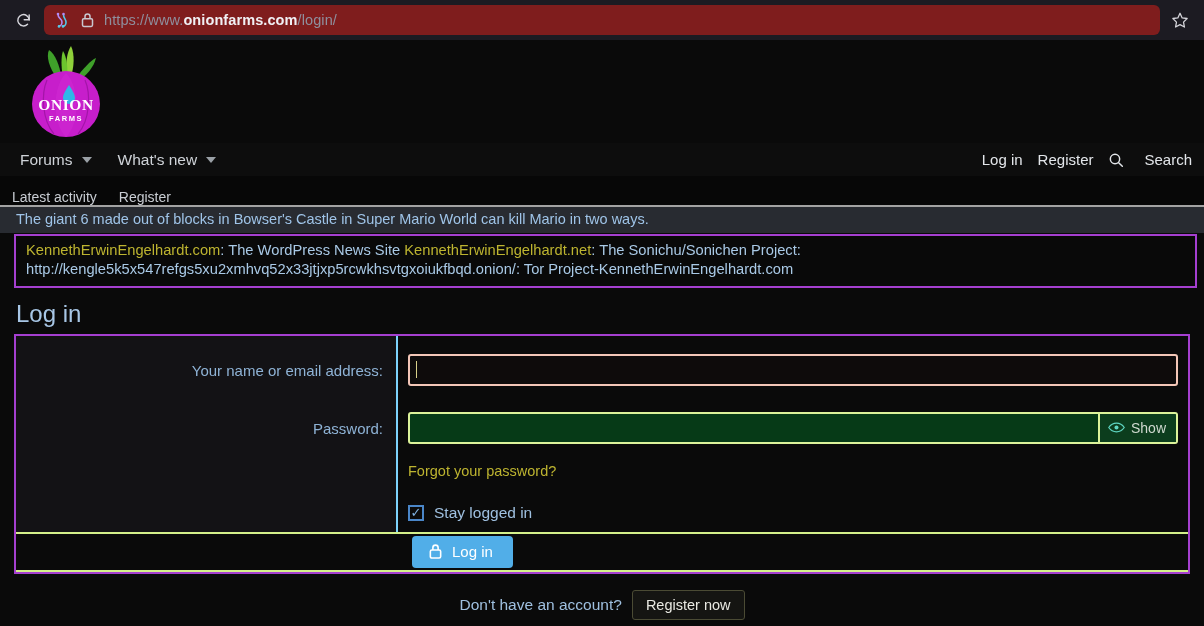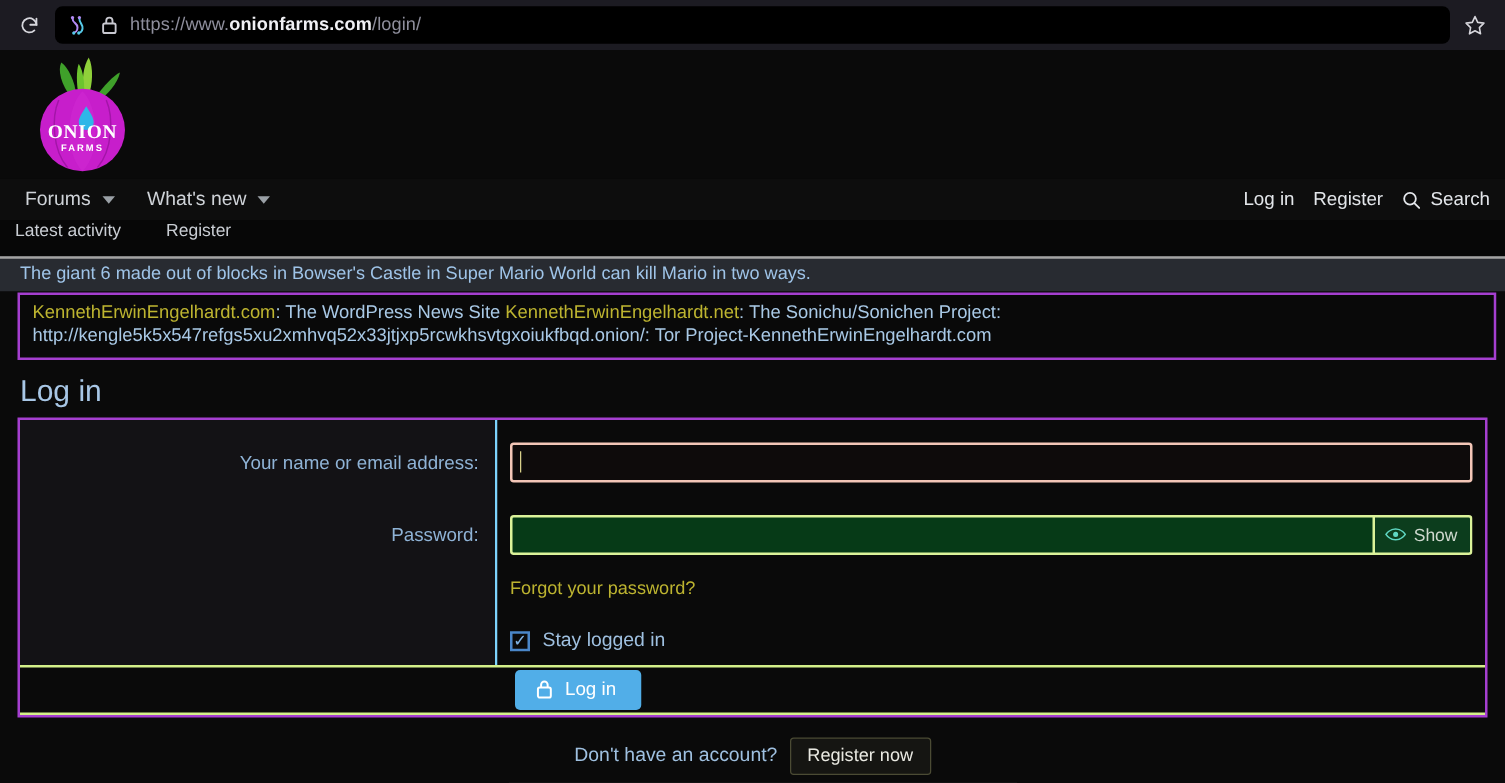--- a/index.html
+++ b/index.html
@@ -19,21 +19,21 @@
     position: relative;
   }
   .reload-btn {
     width: 30px; height: 30px;
     display: flex; align-items: center; justify-content: center;
     color: #d6d6dc; flex: 0 0 auto;
     border-radius: 4px;
   }
   .urlbar {
     flex: 1 1 auto; height: 30px;
-    background: #000000;
+    background: #7f1d1d;
     border-radius: 6px;
     display: flex; align-items: center;
     margin-left: 6px; margin-right: 4px;
     padding: 0 10px;
     gap: 9px;
   }
   .tor-icon { width: 17px; height: 18px; flex: 0 0 auto; }
   .lock-icon { width: 15px; height: 16px; flex: 0 0 auto; color: #c8c8d0; }
   .url-text {
     font-size: 14.5px; color: #8f8f9d;
@@ -69,27 +69,27 @@
     width: 0; height: 0;
     border-left: 5px solid transparent;
     border-right: 5px solid transparent;
     border-top: 6px solid #9aa0a6;
   }
   .nav-right {
     position: absolute; right: 12px;
     display: flex; align-items: center; gap: 15px;
     font-size: 15px; color: #e3e6ea;
   }
-  .search-link { display: flex; align-items: center; gap: 7px; }
+  .search-link { display: flex; align-items: center; gap: 20px; }
   .search-ico { width: 16px; height: 16px; color: #e3e6ea; }
 
   .subnav {
     height: 29px; background: #070707;
-    display: flex; align-items: flex-start;
-    padding-left: 12px; gap: 36px;
+    display: flex; align-items: flex-end;
+    padding-left: 12px; gap: 22px;
     font-size: 14px; color: #c9cdd3;
   }
 
   
   .notice {
     background: #282b31;
     border-top: 2px solid #a3a3a3;
     padding: 4px 0 6px 16px;
     font-size: 14.5px; color: #9fc4e8;
   }

